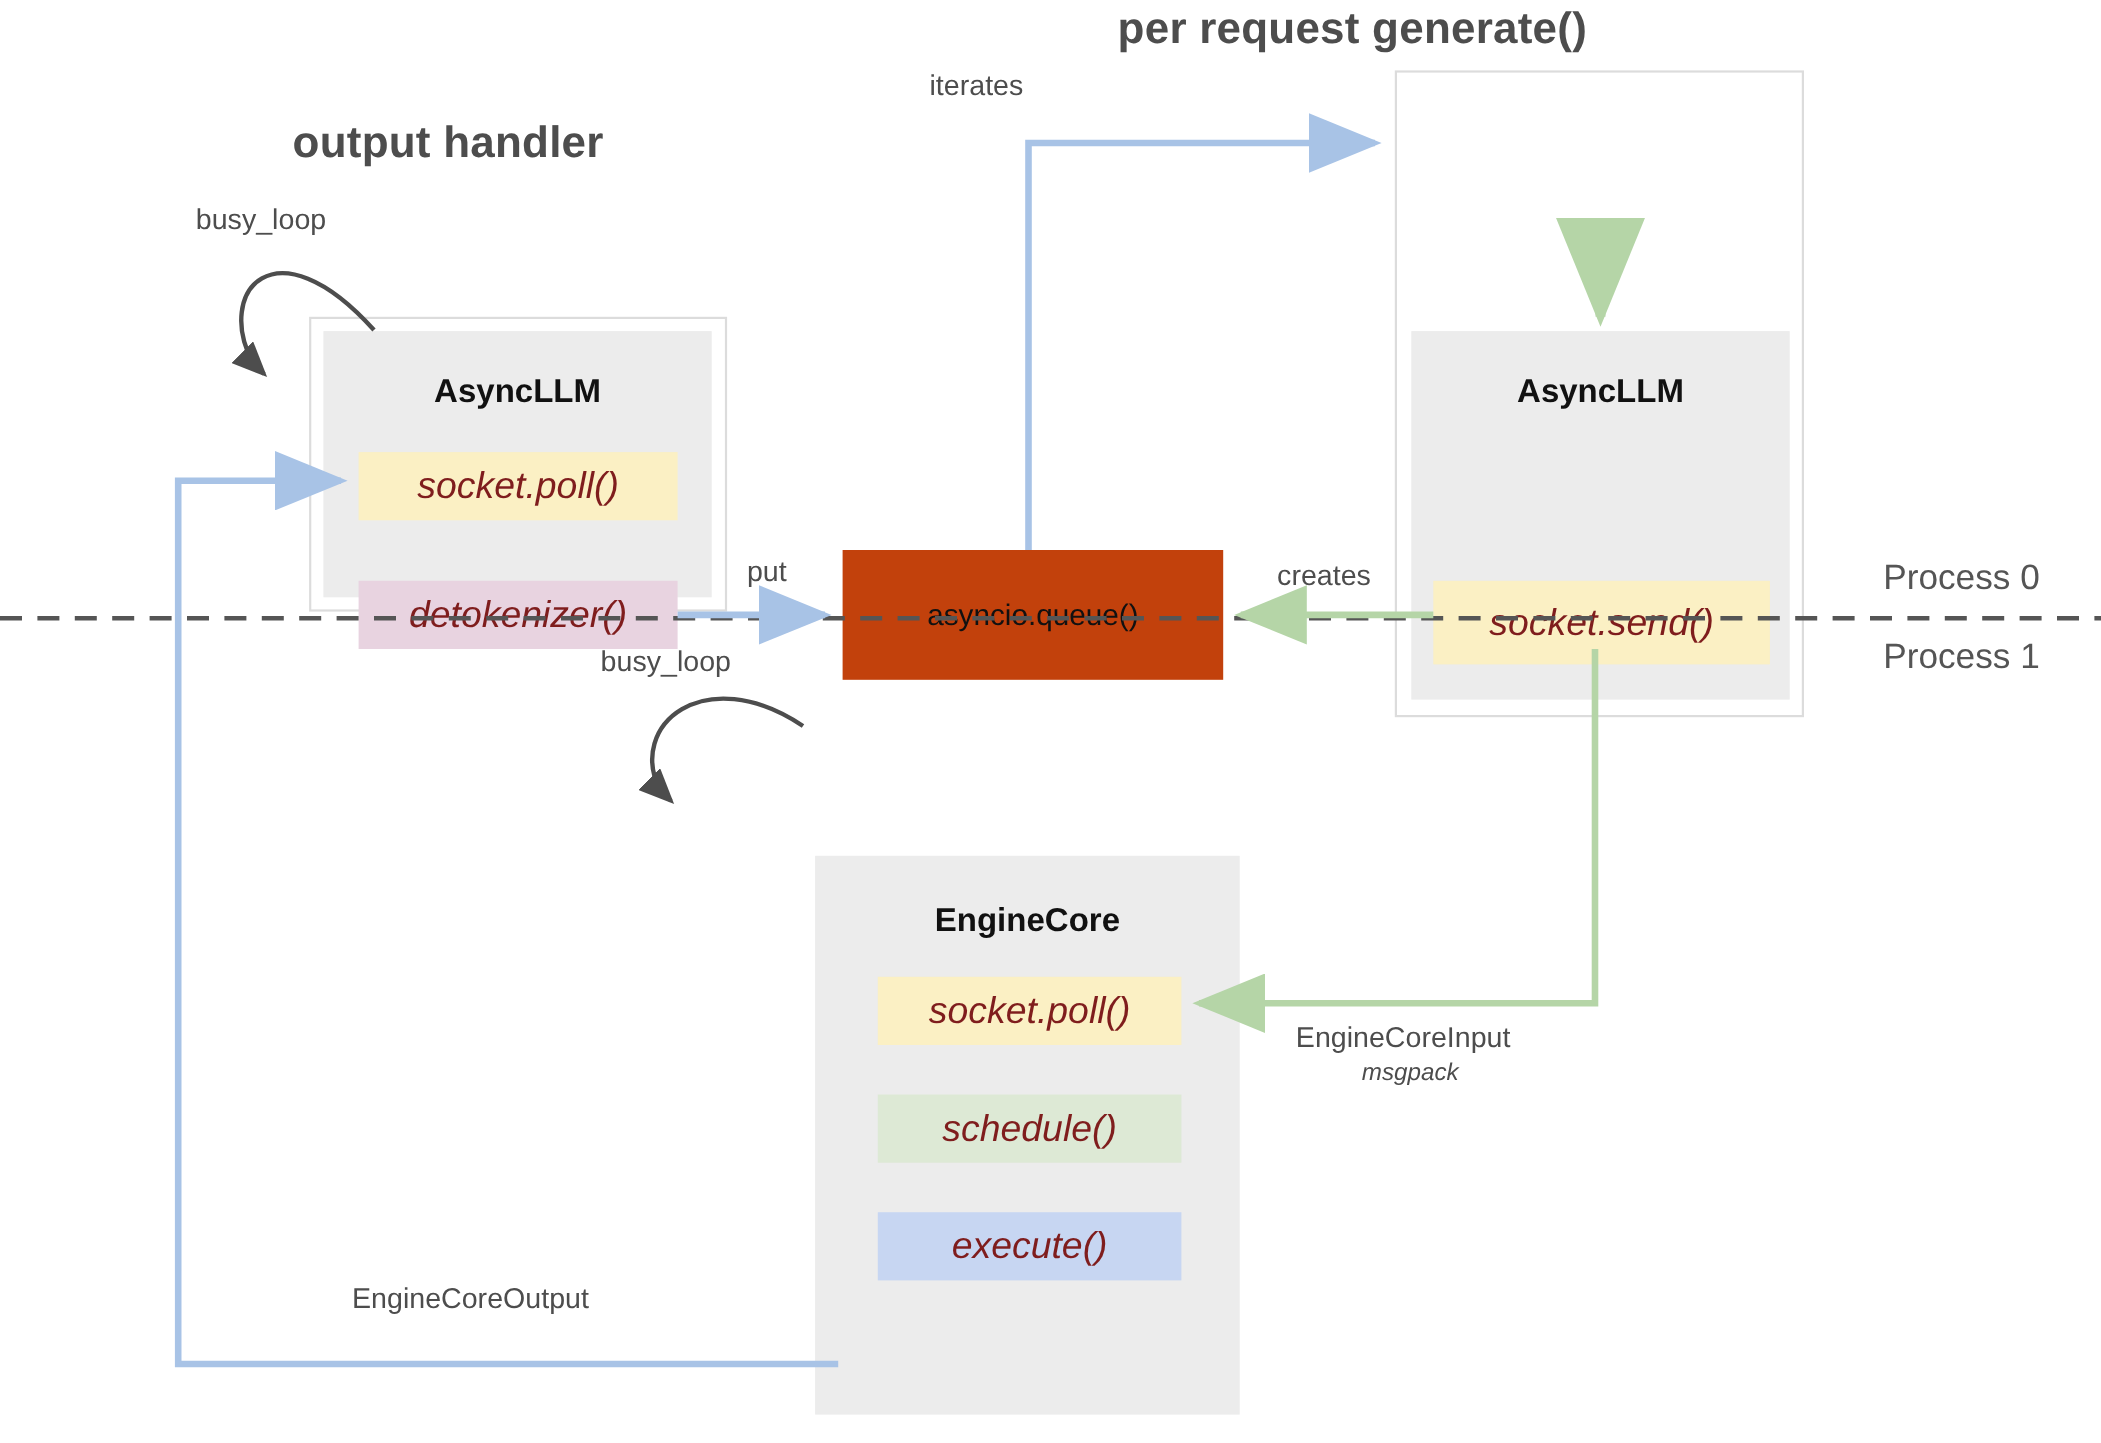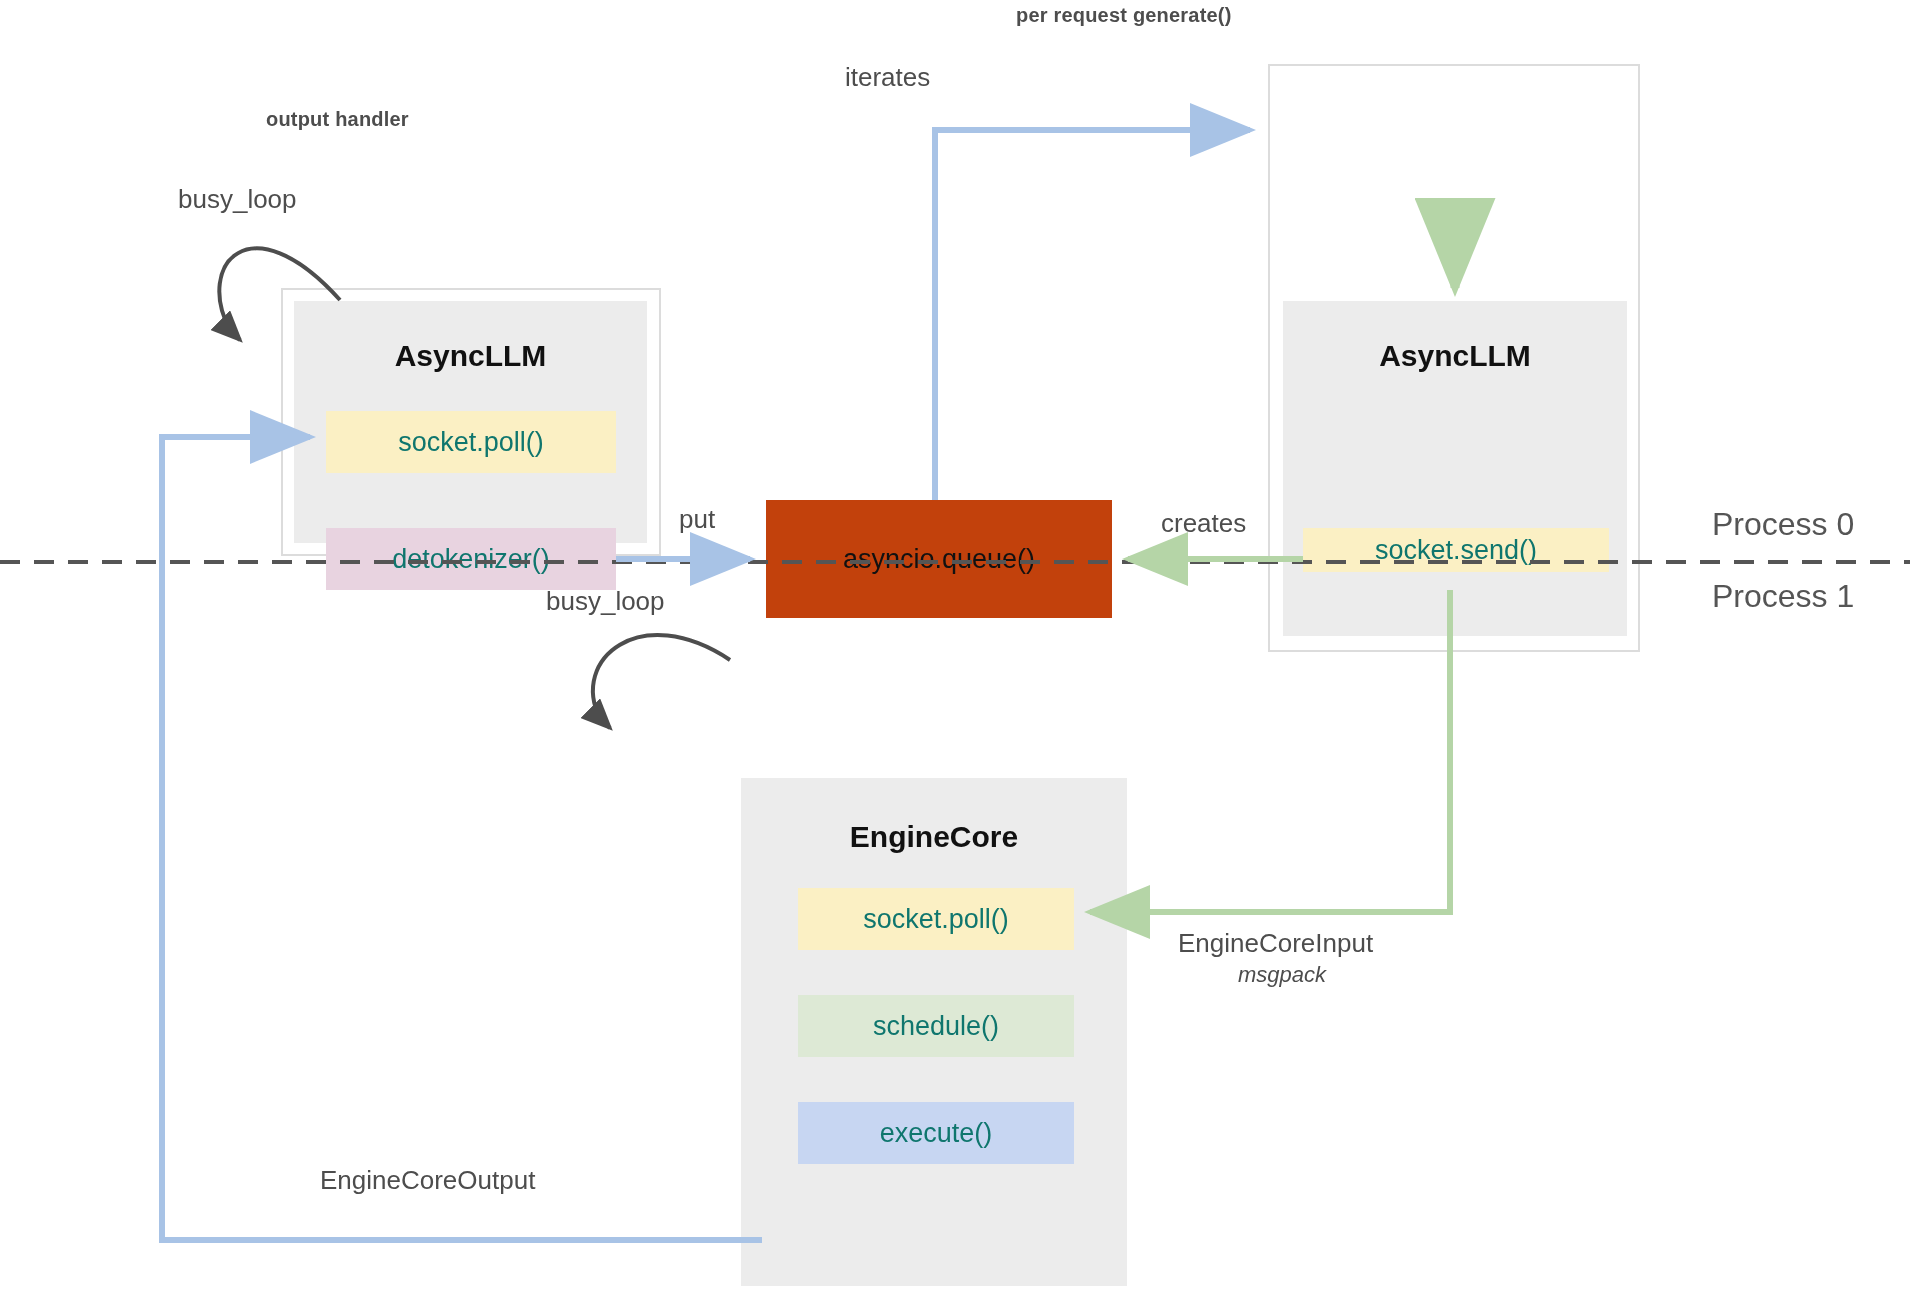--- a/index.html
+++ b/index.html
@@ -1,29 +1,29 @@
 <!DOCTYPE html>
 <html><head>
 <meta charset="utf-8">
 <style>
   html,body{margin:0;padding:0;background:#ffffff;}
   body{width:1910px;height:1312px;position:relative;overflow:hidden;
        font-family:"Liberation Sans","DejaVu Sans",sans-serif;}
   #stage{position:absolute;left:0;top:0;width:1910px;height:1312px;}
   svg#wires{position:absolute;left:0;top:0;width:1910px;height:1312px;pointer-events:none;}
 
-  .group-title{position:absolute;font-weight:bold;color:#4d4d4d;font-size:20px;
+  .group-title{position:absolute;font-weight:bold;color:#4d4d4d;font-size:40px;
                letter-spacing:.2px;white-space:nowrap;}
 
   .panel{position:absolute;border:2px solid #dcdcdc;background:#ffffff;box-sizing:border-box;}
   .compbox{position:absolute;background:#ececec;box-sizing:border-box;}
   .comp-title{position:absolute;left:0;right:0;text-align:center;font-weight:bold;
               color:#111111;font-size:30px;}
   .slot{position:absolute;display:flex;align-items:center;justify-content:center;
-        font-size:27px;color:#0f766e;box-sizing:border-box;}
+        font-size:34px;color:#7f1d1d;box-sizing:border-box;font-style:italic;}
 
   .plain-box{position:absolute;background:#c2410c;display:flex;align-items:center;
              justify-content:center;font-size:27px;color:#111111;box-sizing:border-box;}
 
   .edge-label{position:absolute;color:#4d4d4d;font-size:26px;white-space:nowrap;}
   .edge-label.small-italic{font-style:italic;font-size:22px;}
   .proc-label{position:absolute;color:#555555;font-size:32px;white-space:nowrap;}
 </style>
 </head>
 <body>
@@ -50,21 +50,21 @@
   <div class="plain-box" style="left:766px;top:500px;width:346px;height:118px;">asyncio.queue()</div>
 
   <div class="panel" style="left:1268px;top:64px;width:372px;height:588px;"></div>
 
 
   <div class="compbox" style="left:1283px;top:301px;width:344px;height:335px;">
     <div class="comp-title" style="top:38px;">AsyncLLM</div>
   </div>
 
 
-  <div class="slot" style="left:1303px;top:528px;width:306px;height:44px;background:#fbf0c4;">socket.send()</div>
+  <div class="slot" style="left:1303px;top:528px;width:306px;height:76px;background:#fbf0c4;">socket.send()</div>
 
   <div class="compbox" style="left:741px;top:778px;width:386px;height:508px;">
     <div class="comp-title" style="top:42px;">EngineCore</div>
   </div>
 
   <div class="slot" style="left:798px;top:888px;width:276px;height:62px;background:#fbf0c4;">socket.poll()</div>
 
   <div class="slot" style="left:798px;top:995px;width:276px;height:62px;background:#dde9d5;">schedule()</div>
 
   <div class="slot" style="left:798px;top:1102px;width:276px;height:62px;background:#c7d6f2;">execute()</div>

